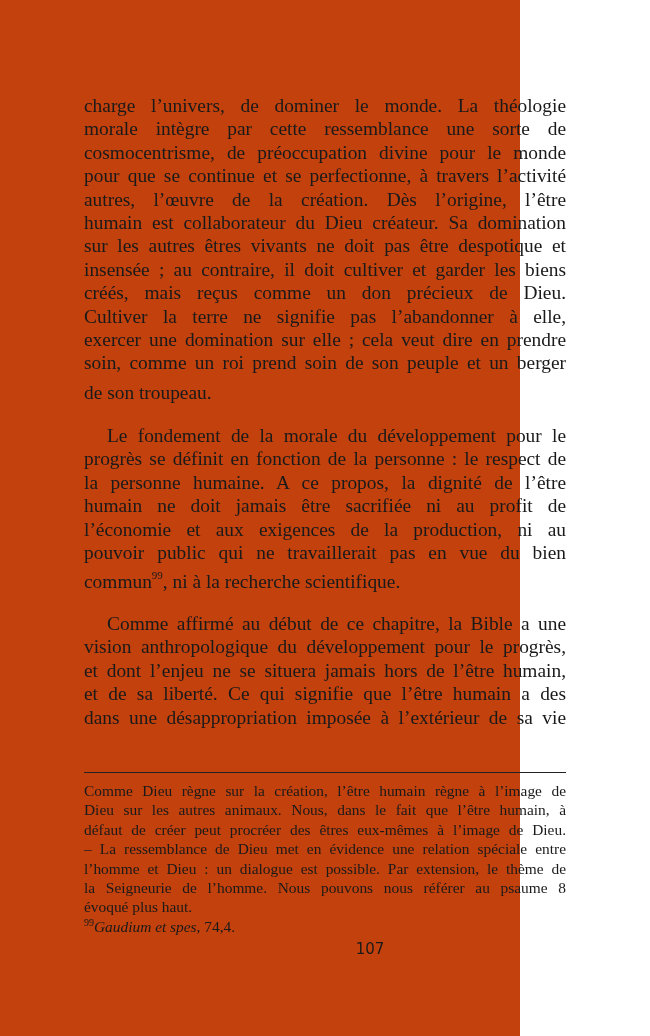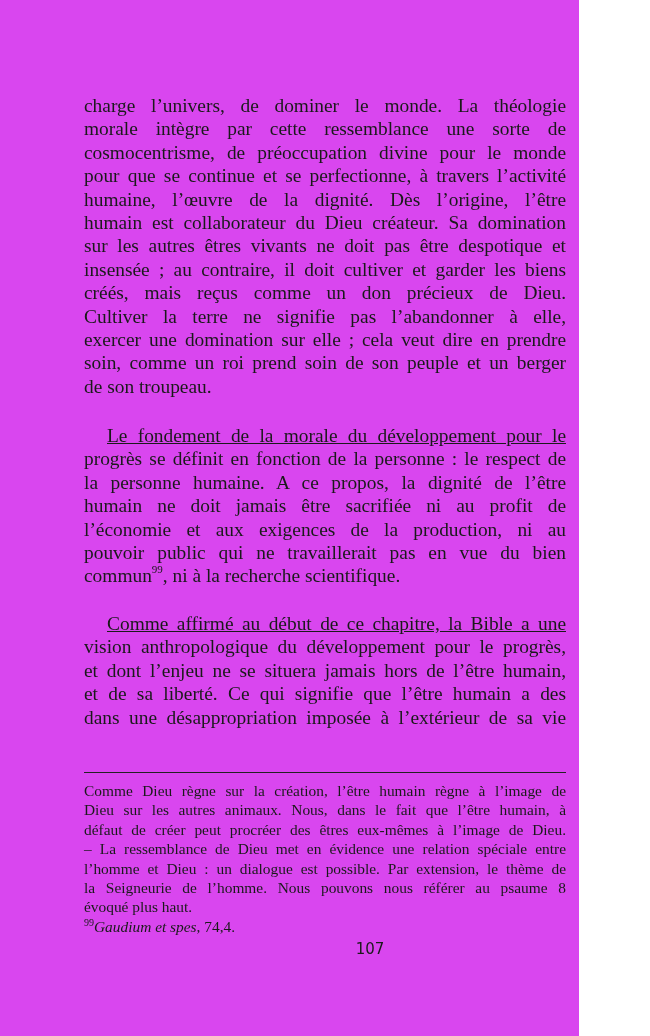--- a/index.html
+++ b/index.html
@@ -1,27 +1,27 @@
 <!DOCTYPE html>
 <html><head>
 <meta charset="utf-8">
 <style>
   html, body { margin: 0; padding: 0; background: #ffffff; }
   body { width: 650px; height: 1036px; position: relative; overflow: hidden; }
-  .page { position: absolute; left: 0; top: 0; width: 579px; height: 1036px; background: #d946ef; }
+  .page { position: absolute; left: 0; top: 0; width: 520px; height: 1036px; background: #c2410c; }
   .body-text {
     position: absolute; left: 84px; width: 482px;
     font-family: "Liberation Serif", serif; font-size: 19.4px; color: #1a1a1a;
   }
   .line {
     display: block; height: 23.4px; line-height: 23.4px;
     text-align: justify; text-align-last: justify; white-space: nowrap;
   }
-  .line.last { text-align-last: left; }
-  .line.indent { text-indent: 23px; text-decoration: underline; }
+  .line.last { text-align-last: left; margin-top: 6px; }
+  .line.indent { text-indent: 23px; }
   .para { margin: 0; }
   sup.ref { font-size: 11px; vertical-align: 9px; line-height: 0; }
   .rule { position: absolute; left: 84px; top: 772px; width: 482px; height: 0; border-top: 1.3px solid #222; }
   .notes {
     position: absolute; left: 84px; top: 781px; width: 482px;
     font-family: Liberation Serif, serif; font-size: 15.4px; color: #1a1a1a;
   }
   .nline {
     display: block; height: 19.4px; line-height: 19.4px;
     text-align: justify; text-align-last: justify; white-space: nowrap;
@@ -38,21 +38,21 @@
 
 <div class="page">
 
   <div class="body-text" style="top:94px;">
 
     <div class="para">
       <span class="line">charge l’univers, de dominer le monde. La théologie</span>
       <span class="line">morale intègre par cette ressemblance une sorte de</span>
       <span class="line">cosmocentrisme, de préoccupation divine pour le monde</span>
       <span class="line">pour que se continue et se perfectionne, à travers l’activité</span>
-      <span class="line">humaine, l’œuvre de la dignité. Dès l’origine, l’être</span>
+      <span class="line">autres, l’œuvre de la création. Dès l’origine, l’être</span>
       <span class="line">humain est collaborateur du Dieu créateur. Sa domination</span>
       <span class="line">sur les autres êtres vivants ne doit pas être despotique et</span>
       <span class="line">insensée ; au contraire, il doit cultiver et garder les biens</span>
       <span class="line">créés, mais reçus comme un don précieux de Dieu.</span>
       <span class="line">Cultiver la terre ne signifie pas l’abandonner à elle,</span>
       <span class="line">exercer une domination sur elle ; cela veut dire en prendre</span>
       <span class="line">soin, comme un roi prend soin de son peuple et un berger</span>
       <span class="line last">de son troupeau.</span>
     </div>
   </div>

